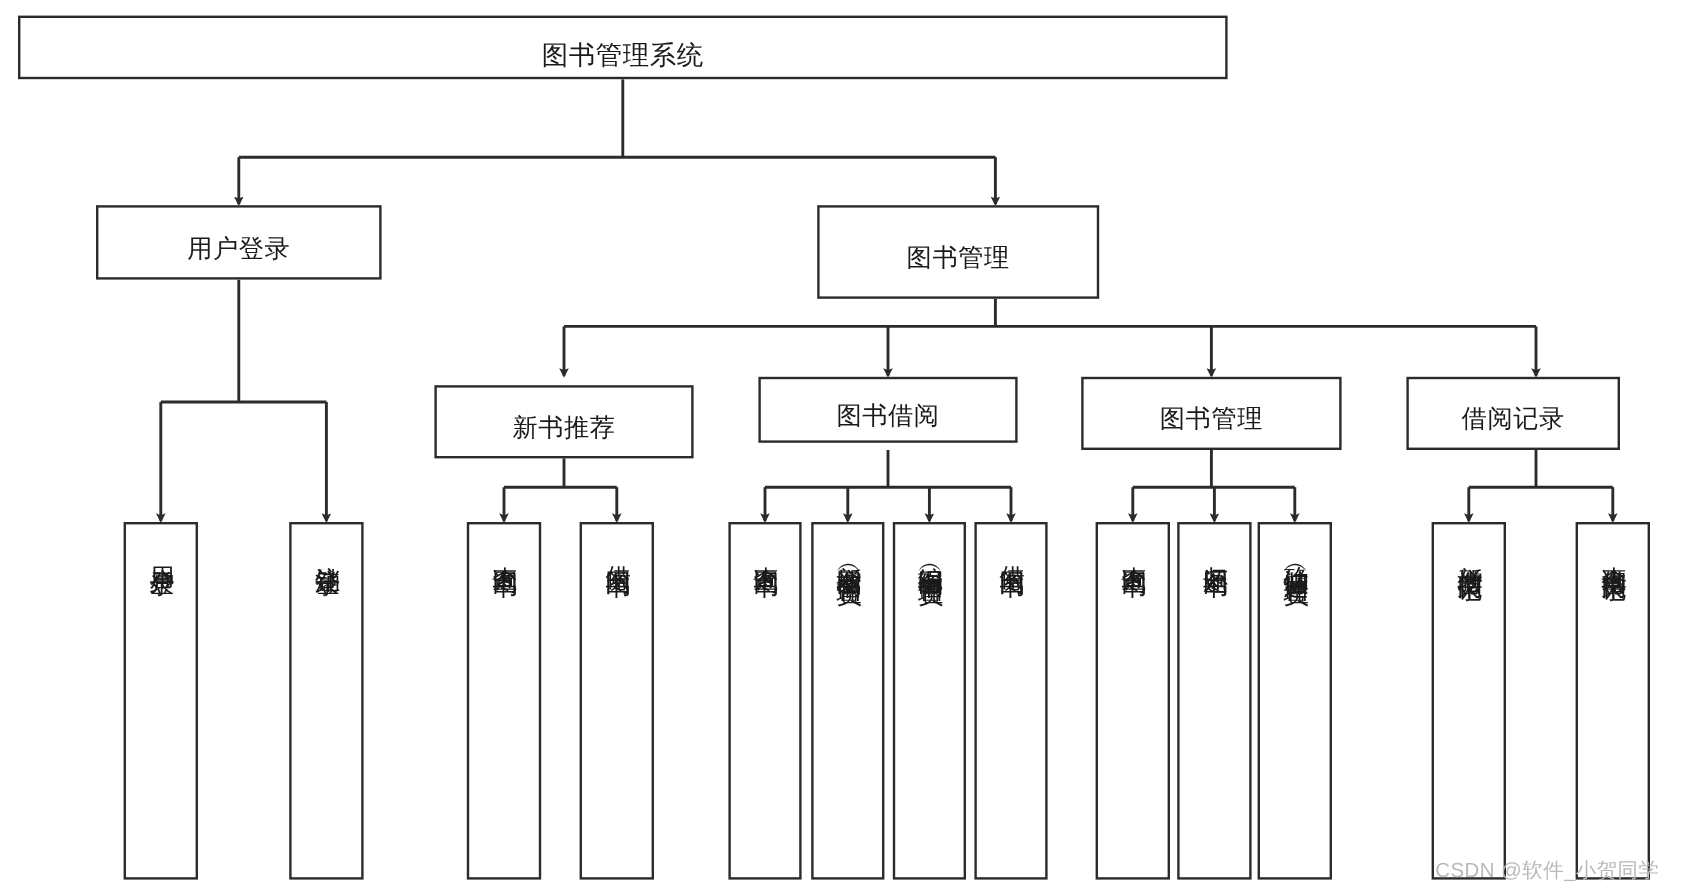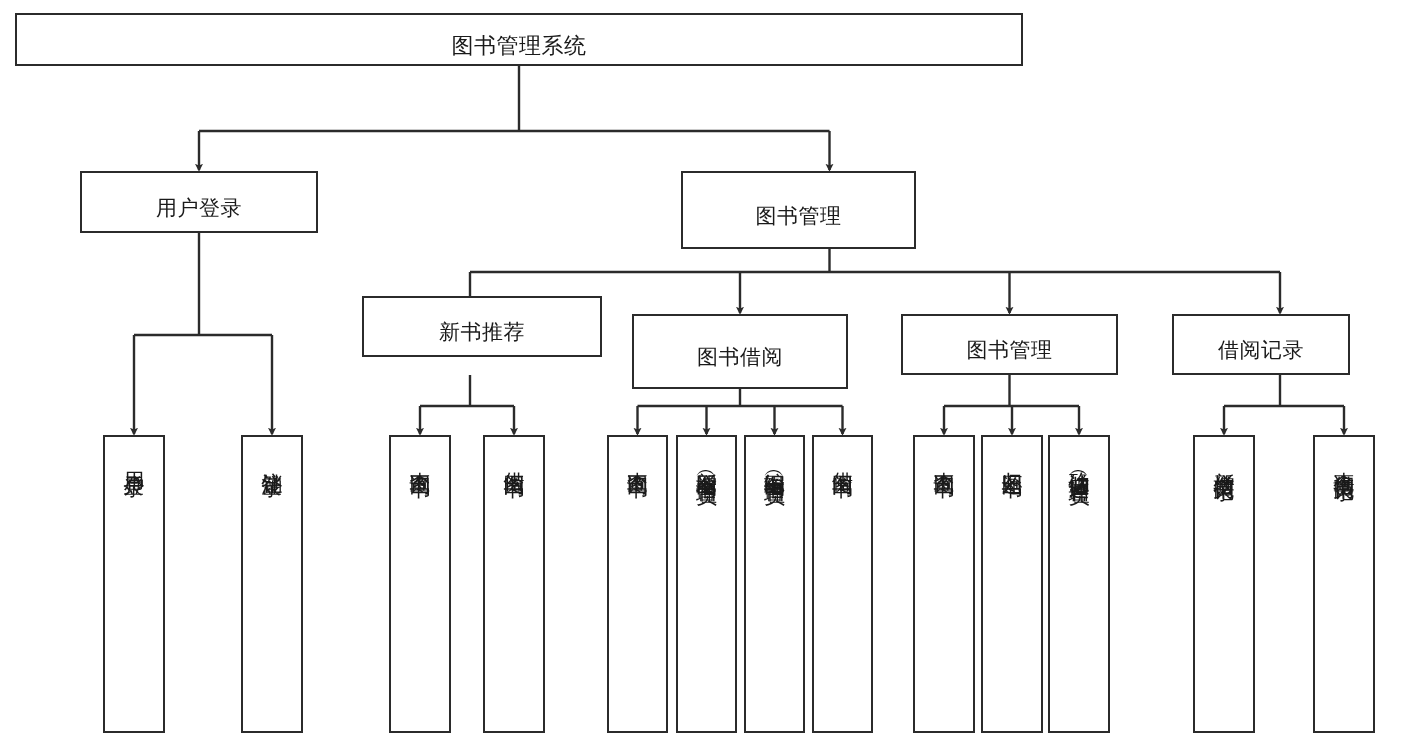--- a/index.html
+++ b/index.html
@@ -115,24 +115,24 @@
   <div id="nodes-layer">
       <div class="node horiz root" style="left: 15px; top: 13px; width: 1008px; height: 53px;">
         <span class="node-label">图书管理系统</span>
       </div>
       <div class="node horiz" style="left: 80px; top: 171px; width: 238px; height: 62px;">
         <span class="node-label">用户登录</span>
       </div>
       <div class="node horiz" style="left: 681px; top: 171px; width: 235px; height: 78px;">
         <span class="node-label">图书管理</span>
       </div>
-      <div class="node horiz" style="left: 362px; top: 296px; width: 240px; height: 61px;">
+      <div class="node horiz" style="left: 362px; top: 321px; width: 216px; height: 61px;">
         <span class="node-label">新书推荐</span>
       </div>
-      <div class="node horiz" style="left: 632px; top: 314px; width: 216px; height: 75px;">
+      <div class="node horiz" style="left: 632px; top: 314px; width: 216px; height: 55px;">
         <span class="node-label">图书借阅</span>
       </div>
       <div class="node horiz" style="left: 901px; top: 314px; width: 217px; height: 61px;">
         <span class="node-label">图书管理</span>
       </div>
       <div class="node horiz" style="left: 1172px; top: 314px; width: 178px; height: 61px;">
         <span class="node-label">借阅记录</span>
       </div>
       <div class="node vert" style="left: 103px; top: 435px; width: 62px; height: 298px;">
         <span class="node-label">用户登录</span>
@@ -167,13 +167,14 @@
       <div class="node vert" style="left: 1048px; top: 435px; width: 62px; height: 298px;">
         <span class="node-label">确认归还（管理员）</span>
       </div>
       <div class="node vert" style="left: 1193px; top: 435px; width: 62px; height: 298px;">
         <span class="node-label">新增借阅记录</span>
       </div>
       <div class="node vert" style="left: 1313px; top: 435px; width: 62px; height: 298px;">
         <span class="node-label">查询借阅记录</span>
       </div>
     </div>
+  <div class="watermark" style="left: 1196px; top: 714px; color: rgb(185, 185, 185);">CSDN @软件_小贺同学</div>
 </div>
 
 </body></html>

